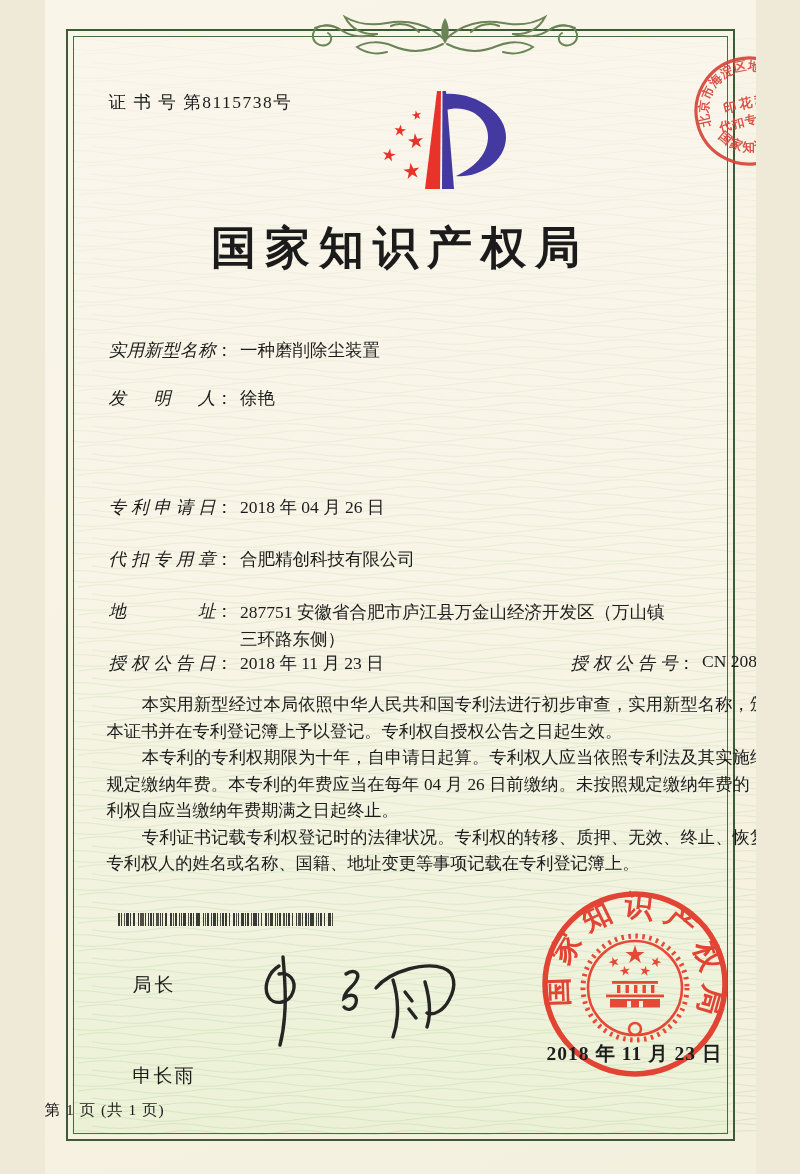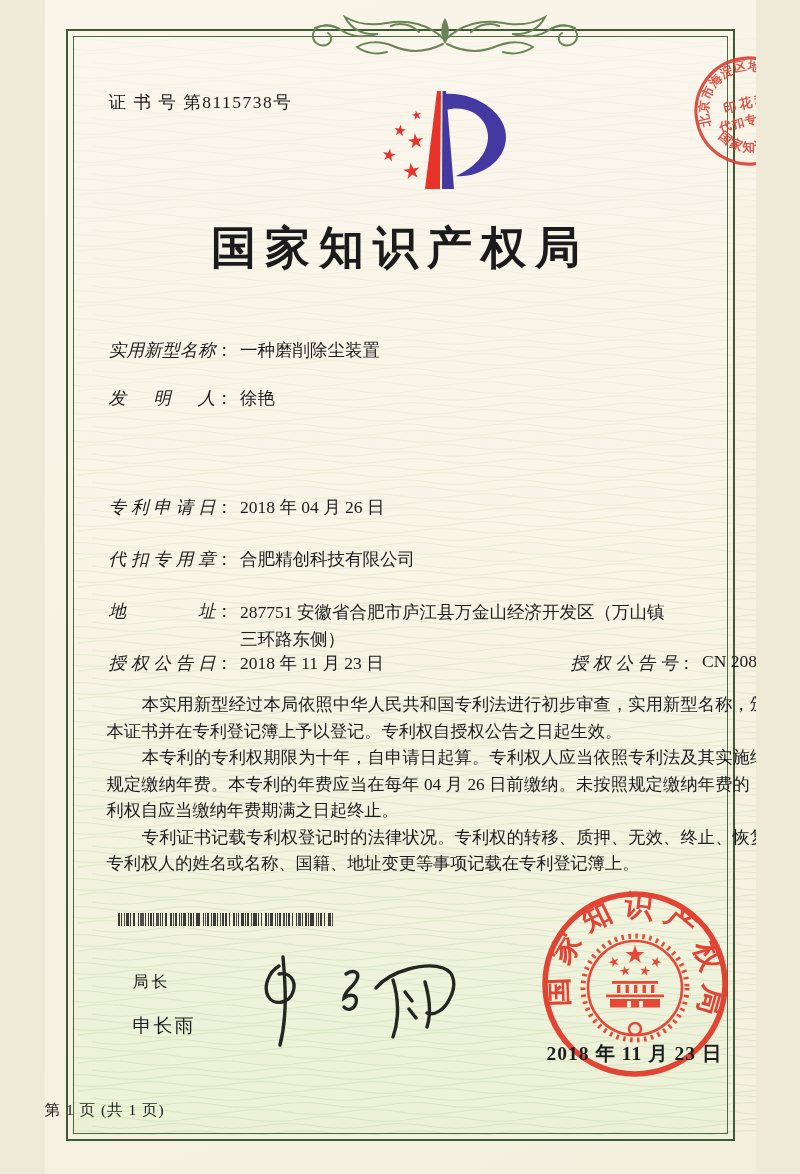--- a/index.html
+++ b/index.html
@@ -25,22 +25,22 @@
   .flabel{display:inline-block; width:107px; text-align:justify; text-align-last:justify;
     -moz-text-align-last:justify; vertical-align:top;font-style:italic;}
   .fcolon{vertical-align:top;}
   .fvalue{margin-left:7px; vertical-align:top;}
   .flines{display:inline-block; margin-left:7px; vertical-align:top; line-height:27px;}
   .grant-right{position:absolute; left:462px; top:0; white-space:nowrap;}
   .paras{position:absolute; left:62px; top:692px; width:678px; font-size:17.2px;
     line-height:26.5px; text-align:justify;}
   .paras p{margin:0; text-indent:2.05em;}
   .barcode{position:absolute; left:73px; top:913px; opacity:.88;}
-  .signer-title{position:absolute; left:88px; top:972px; font-size:16px; letter-spacing:3px;}
-  .signer-name{position:absolute; left:88px; top:1013px; font-size:19px; letter-spacing:2px;}
+  .signer-title{position:absolute; left:88px; top:972px; font-size:19px; letter-spacing:3px;}
+  .signer-name{position:absolute; left:88px; top:1063px; font-size:19px; letter-spacing:2px;}
   .signature{position:absolute; left:196px; top:952px;}
   .big-seal{position:absolute; left:488px; top:882px; opacity:.95;}
   .seal-date{position:absolute; left:492px; top:1040px; width:196px; text-align:center;
     font-size:19.5px; letter-spacing:1px; color:#1d1d1d; font-weight:600;}
   .footer{position:absolute; left:0; top:1100px; width:100%; 
     font-size:15.5px; letter-spacing:1px;}
   .ornament{position:absolute; left:260px; top:12px;}
   .seal-ring-text{font-size:29px; font-weight:700; letter-spacing:10px; fill:#e23b2c;}
   .tax-ring-top{font-size:12.5px; letter-spacing:0.5px; fill:#d8453a; font-weight:600;}
   .tax-ring-bottom{font-size:12.5px; letter-spacing:1.5px; fill:#d8453a; font-weight:600;}

